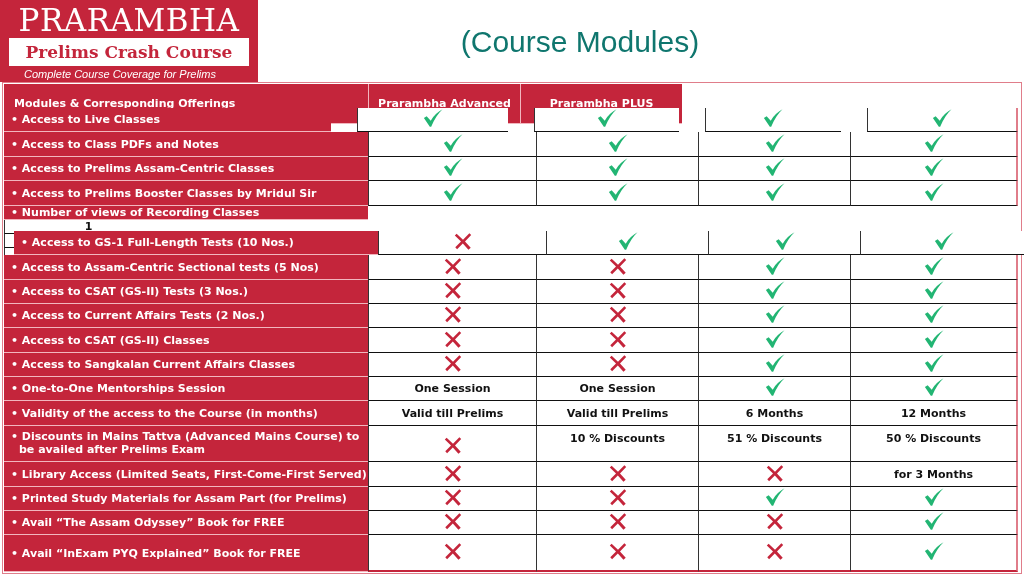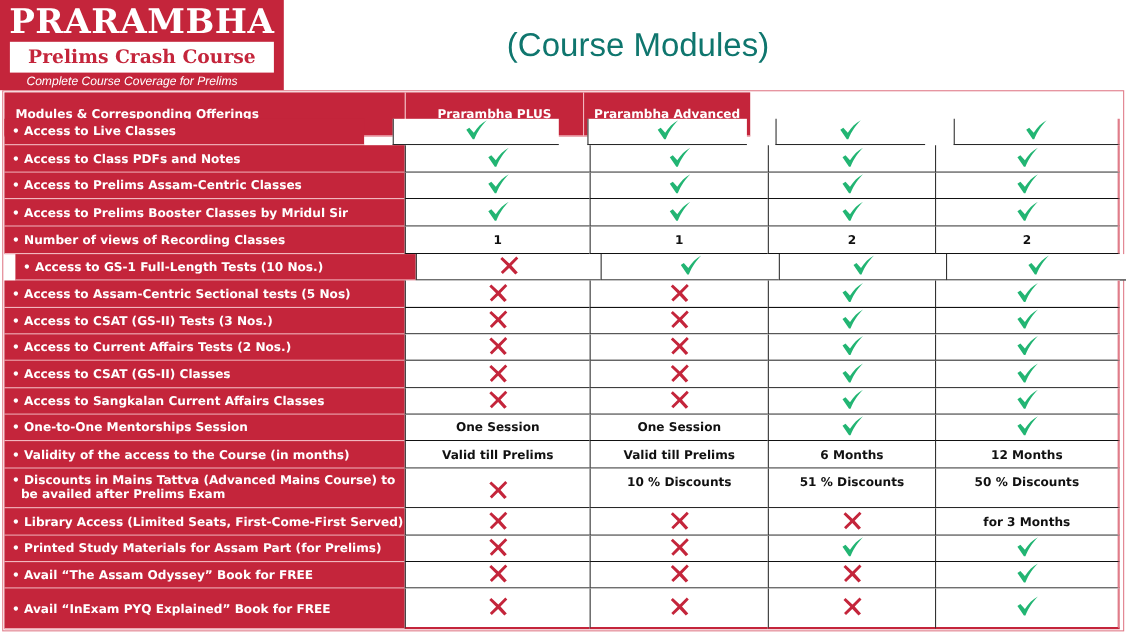--- a/index.html
+++ b/index.html
@@ -5,21 +5,21 @@
     * { box-sizing: border-box; margin: 0; padding: 0; }
     html, body { width: 1024px; height: 576px; background: #ffffff; overflow: hidden; }
     body { position: relative; font-family: "DejaVu Sans", sans-serif; }
 
     .logo {
       position: absolute; left: 0; top: 0; width: 258px; height: 82px;
       background: #c4253b;
     }
     .logo-brand {
       position: absolute; left: 0; top: 2px; width: 258px; text-align: center;
-      font-family: "DejaVu Serif", serif; font-weight: bold; font-size: 31px;
+      font-family: "DejaVu Serif", serif; font-weight: normal; font-size: 31px;
       color: #ffffff; letter-spacing: 0.5px; line-height: 36px;
     }
     .logo-box {
       position: absolute; left: 9px; top: 38px; width: 240px; height: 28px;
       background: #ffffff;
     }
     .logo-sub {
       display: block; text-align: center; font-family: "DejaVu Serif", serif;
       font-weight: bold; font-size: 17px; color: #c4253b; line-height: 28px;
     }
@@ -79,22 +79,22 @@
   <div class="logo-tag">Complete Course Coverage for Prelims</div>
 </div>
 
 <div class="title">(Course Modules)</div>
 
 <div class="frame"></div>
 
 <div class="grid" id="grid">
   <div class="row header" style="top:0px;height:40px;">
     <div class="cell-label">Modules &amp; Corresponding Offerings</div>
+    <div class="cell c3">Prarambha Advanced</div>
     <div class="cell c2">Prarambha PLUS</div>
-    <div class="cell c3">Prarambha Advanced</div>
   </div>
 <div class="row" style="top: 24px; height: 24px; gap: 26px;">
       <div class="cell-label">• Access to Live Classes</div>
       <div class="cell c1">
         <span class="icon-wrap"><svg class="icon" viewBox="0 0 24 22">
             <use href="#sym-check"></use>
           </svg></span>
       </div>
       <div class="cell c2">
         <span class="icon-wrap"><svg class="icon" viewBox="0 0 24 22">
@@ -174,21 +174,21 @@
         <span class="icon-wrap"><svg class="icon" viewBox="0 0 24 22">
             <use href="#sym-check"></use>
           </svg></span>
       </div>
       <div class="cell c4">
         <span class="icon-wrap"><svg class="icon" viewBox="0 0 24 22">
             <use href="#sym-check"></use>
           </svg></span>
       </div>
     </div>
-    <div class="row" style="top: 122px; height: 25px;">
+    <div class="row" style="top: 122px; height: 25px; flex-direction: column;">
       <div class="cell-label">• Number of views of Recording Classes</div>
       <div class="cell c1 text">1</div>
       <div class="cell c2 text">1</div>
       <div class="cell c3 text">2</div>
       <div class="cell c4 text">2</div>
     </div>
     <div class="row" style="top: 147px; height: 24px; margin-left: 10px;">
       <div class="cell-label">• Access to GS-1 Full-Length Tests (10 Nos.)</div>
       <div class="cell c1">
         <span class="icon-wrap"><svg class="icon" viewBox="0 0 24 22">

